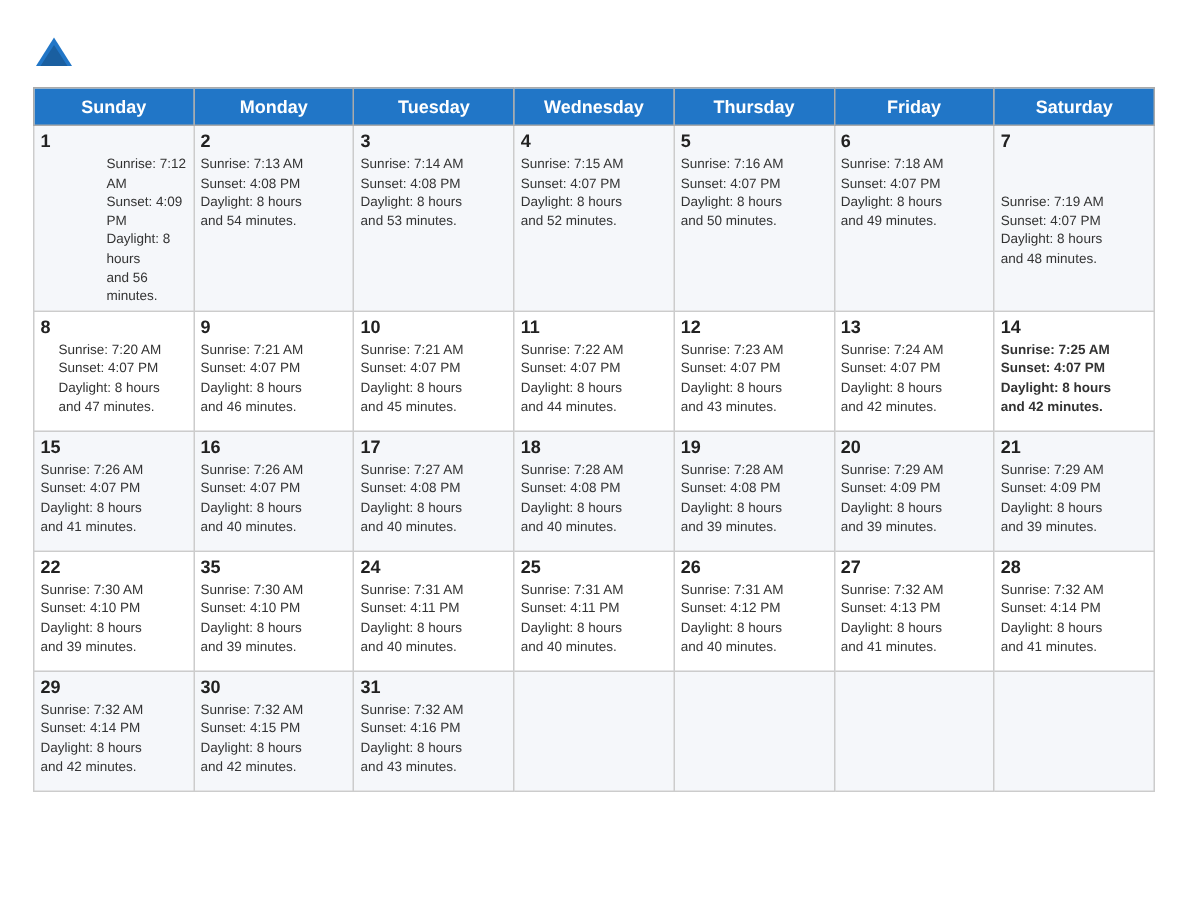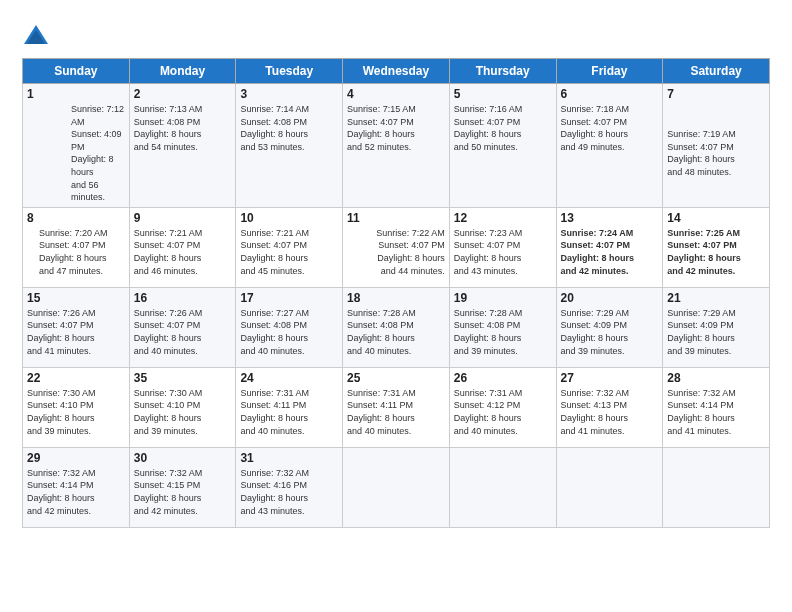--- a/index.html
+++ b/index.html
@@ -207,35 +207,35 @@
           </td>
           <td>
             <span class="day-number">10</span>
             <div class="day-info" style="white-space: pre-line;">Sunrise: 7:21 AM
 Sunset: 4:07 PM
 Daylight: 8 hours
 and 45 minutes.</div>
           </td>
           <td>
             <span class="day-number">11</span>
-            <div class="day-info" style="white-space: pre-line; text-align: right;">Sunrise: 7:22 AM
+            <div class="day-info" style="white-space: pre-line;">Sunrise: 7:22 AM
 Sunset: 4:07 PM
 Daylight: 8 hours
 and 44 minutes.</div>
           </td>
           <td>
             <span class="day-number">12</span>
             <div class="day-info" style="white-space: pre-line;">Sunrise: 7:23 AM
 Sunset: 4:07 PM
 Daylight: 8 hours
 and 43 minutes.</div>
           </td>
           <td>
             <span class="day-number">13</span>
-            <div class="day-info" style="white-space: pre-line; font-weight: bold;">Sunrise: 7:24 AM
+            <div class="day-info" style="white-space: pre-line;">Sunrise: 7:24 AM
 Sunset: 4:07 PM
 Daylight: 8 hours
 and 42 minutes.</div>
           </td>
           <td>
             <span class="day-number">14</span>
             <div class="day-info" style="white-space: pre-line; font-weight: bold;">Sunrise: 7:25 AM
 Sunset: 4:07 PM
 Daylight: 8 hours
 and 42 minutes.</div>

